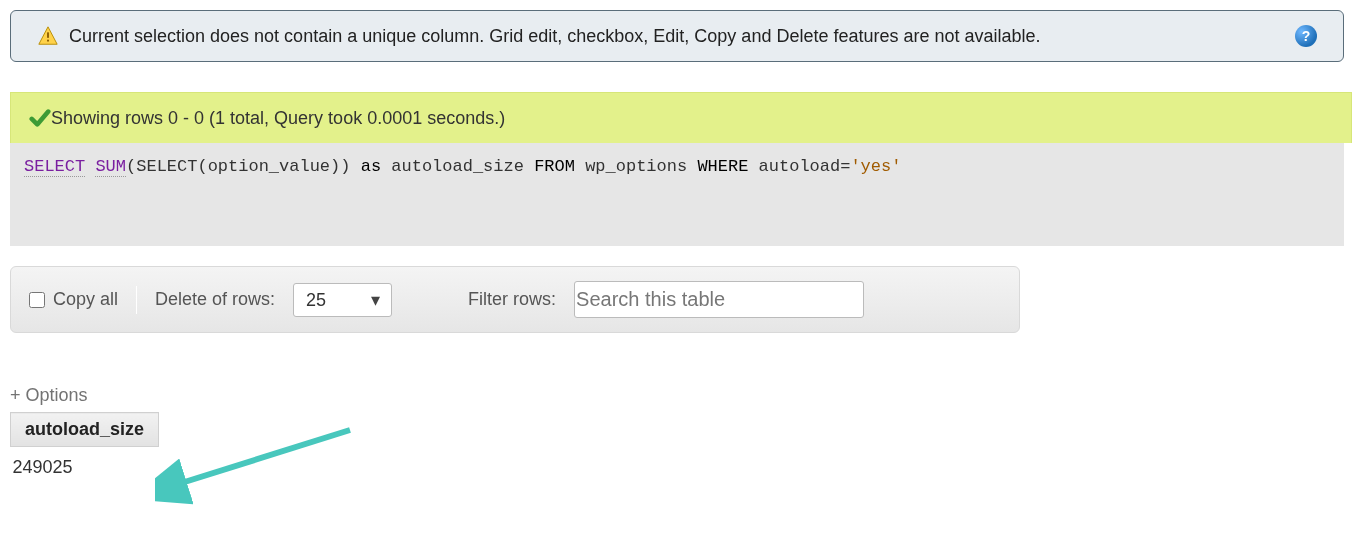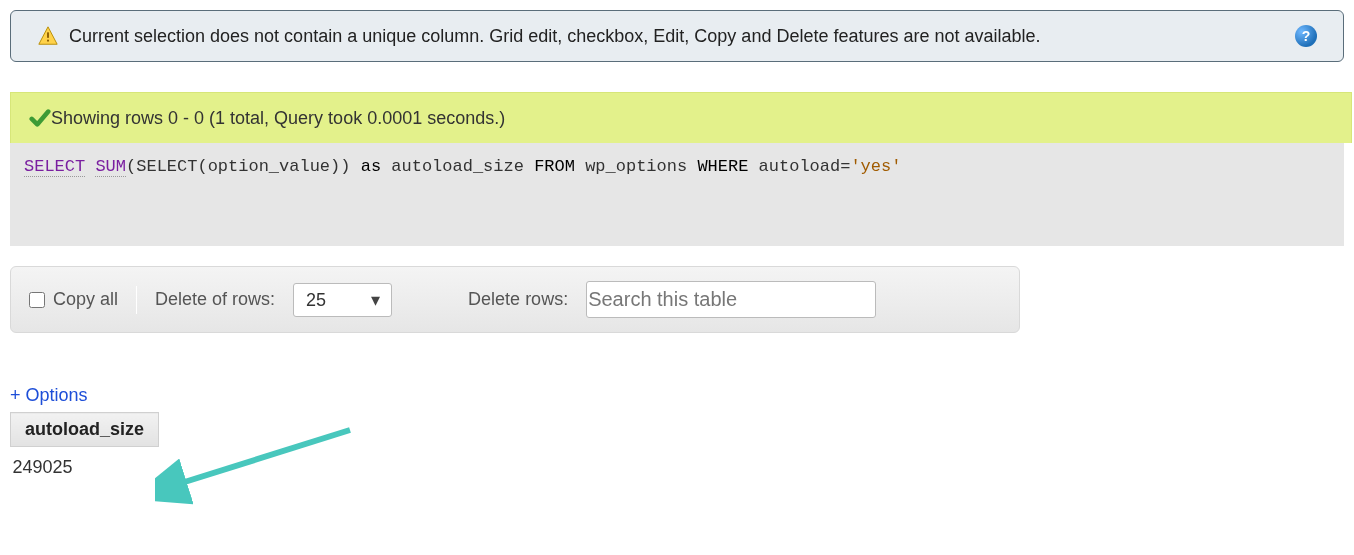--- a/index.html
+++ b/index.html
@@ -111,21 +111,21 @@
       width: 290px;
       border: 1px solid #bbb;
       border-radius: 3px;
       color: #666;
     }
     .search-input::placeholder { color: #777; }
 
     .options-link {
       display: block;
       margin: 52px 0 0 10px;
-      color: #1d4ed8;
+      color: #737373;
       cursor: pointer;
     }
     .result-table { margin: 6px 0 0 10px; border-collapse: collapse; }
     .result-table th {
       background: linear-gradient(#f2f2f2, #e2e2e2);
       border: 1px solid #d0d0d0;
       font-weight: bold;
       text-align: left;
       padding: 6px 14px;
       color: #222;
@@ -182,21 +182,21 @@
     <span>Copy all</span>
   </label>
   <span class="vsep"></span>
   <span>Delete of rows:</span>
   <span class="select-wrap">
     <select>
       <option>25</option>
     </select>
   </span>
   <span style="flex:0 0 40px"></span>
-  <span>Delete rows:</span>
+  <span>Filter rows:</span>
   <input class="search-input" type="text" placeholder="Search this table" style="">
 </div>
 
 <a class="options-link">+ Options</a>
 
 <table class="result-table">
   <thead>
     <tr>
       <th>autoload_size</th>
     </tr>

